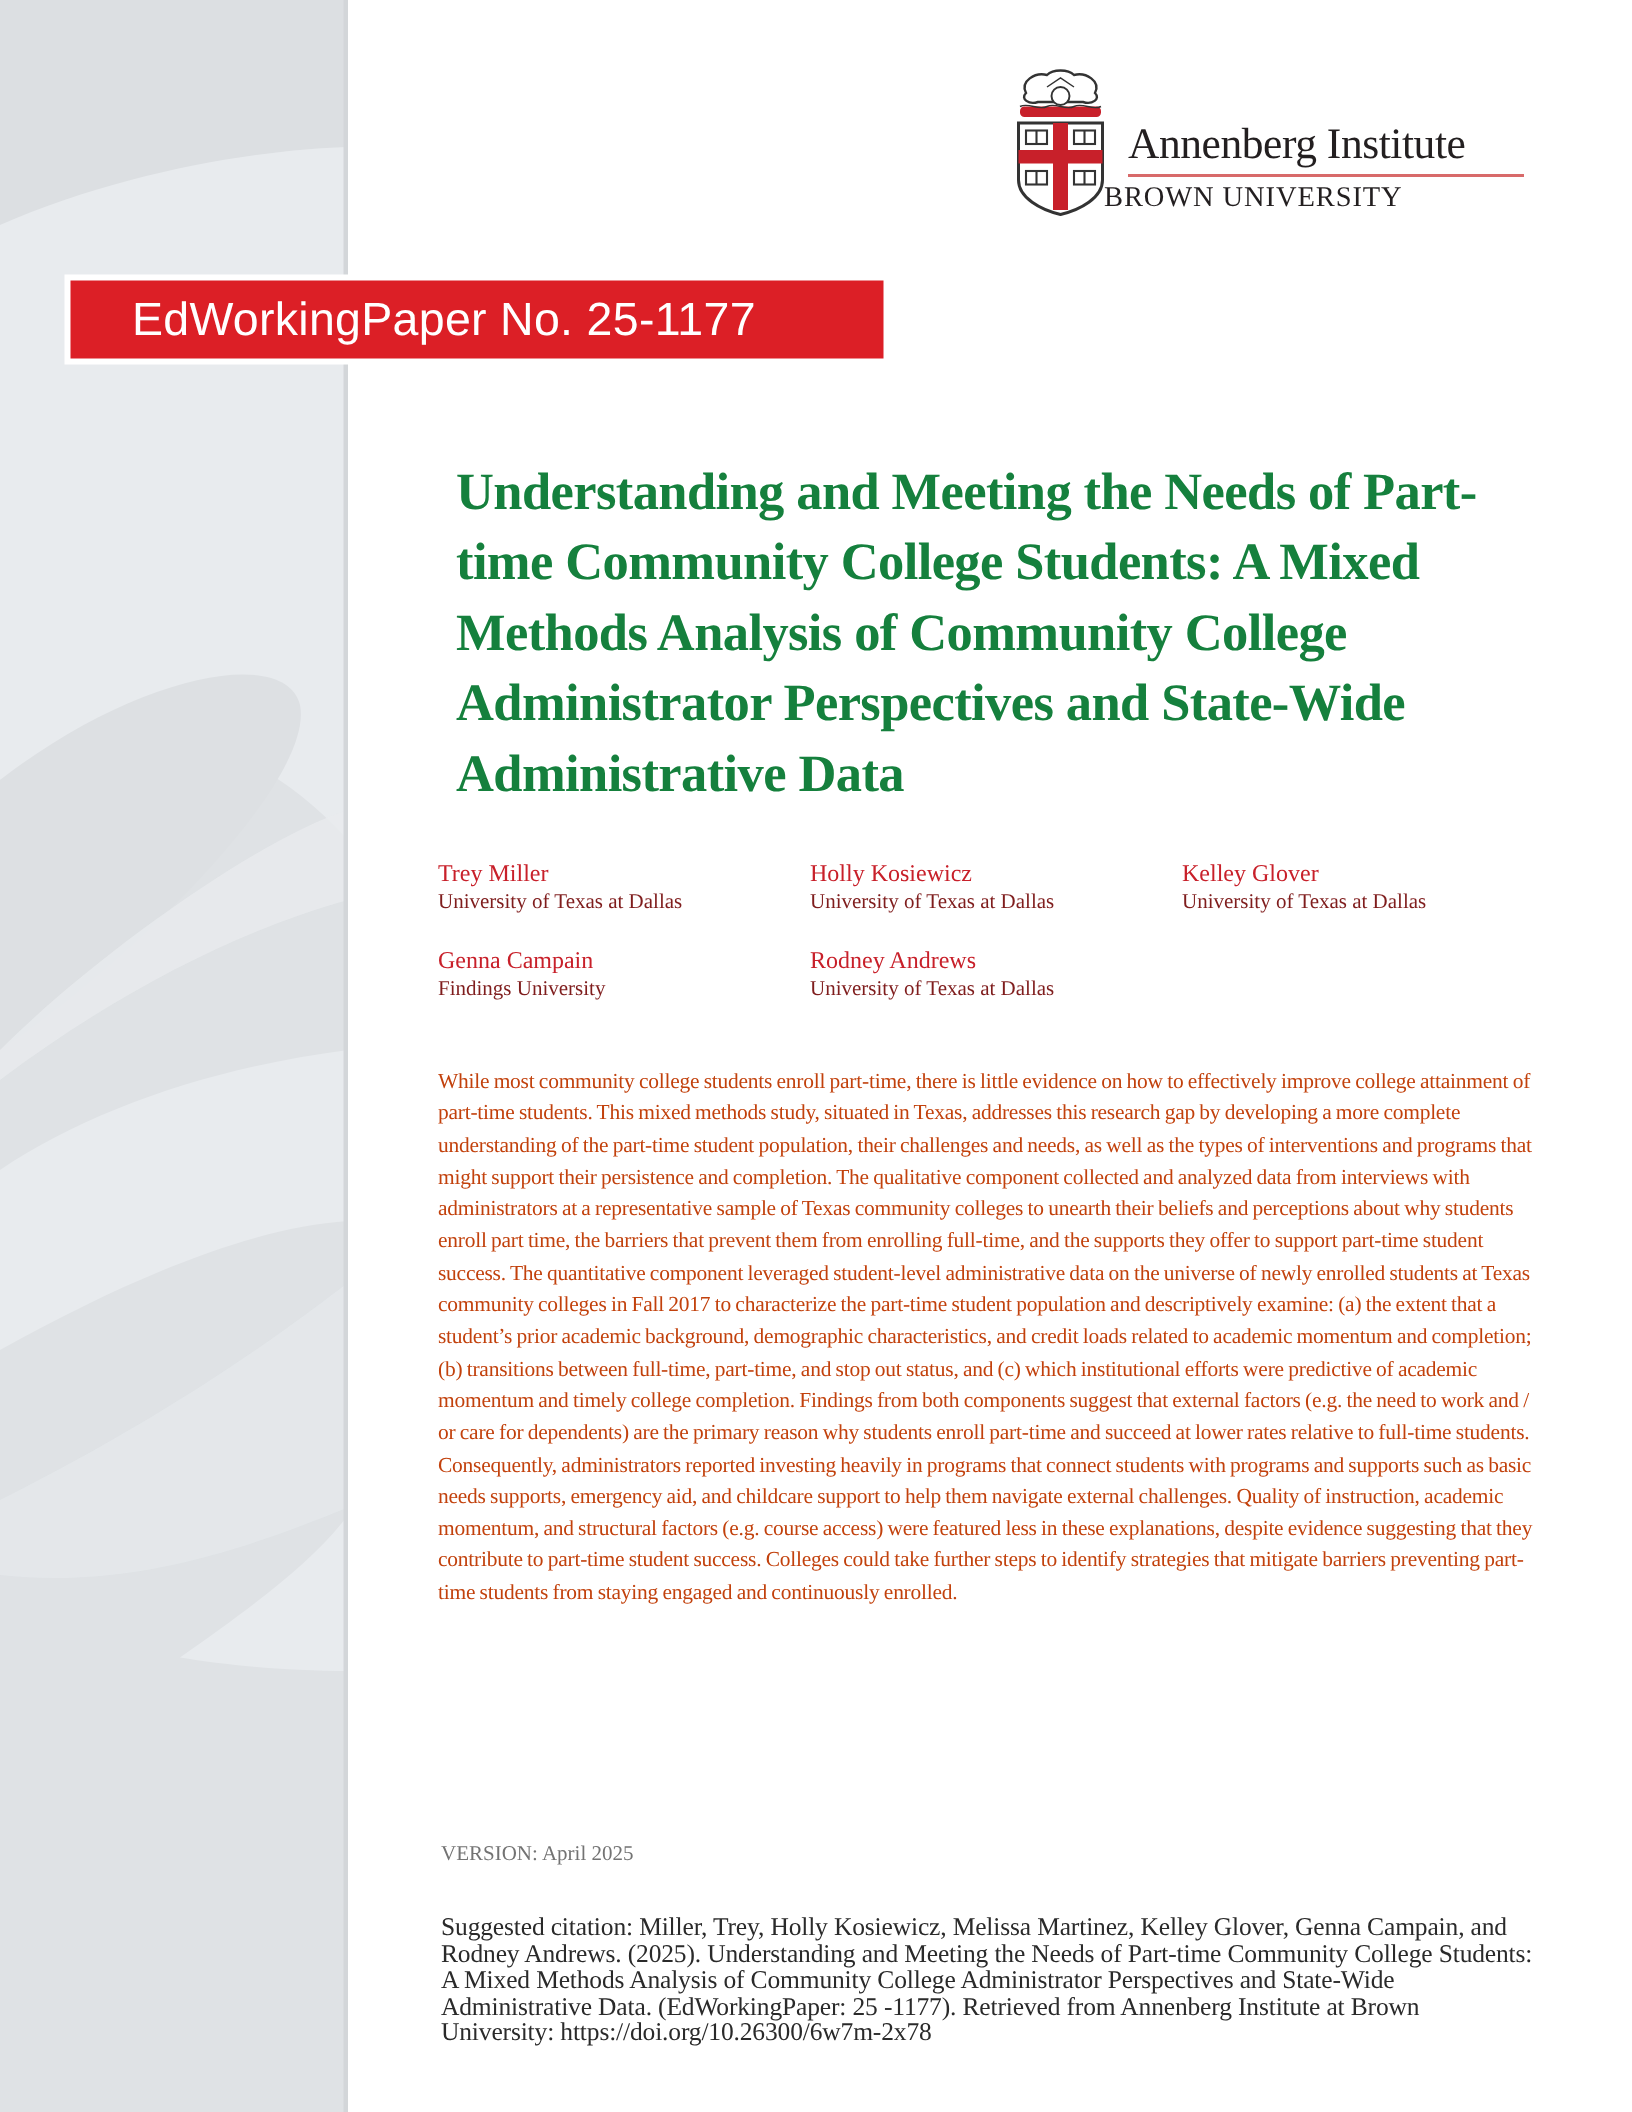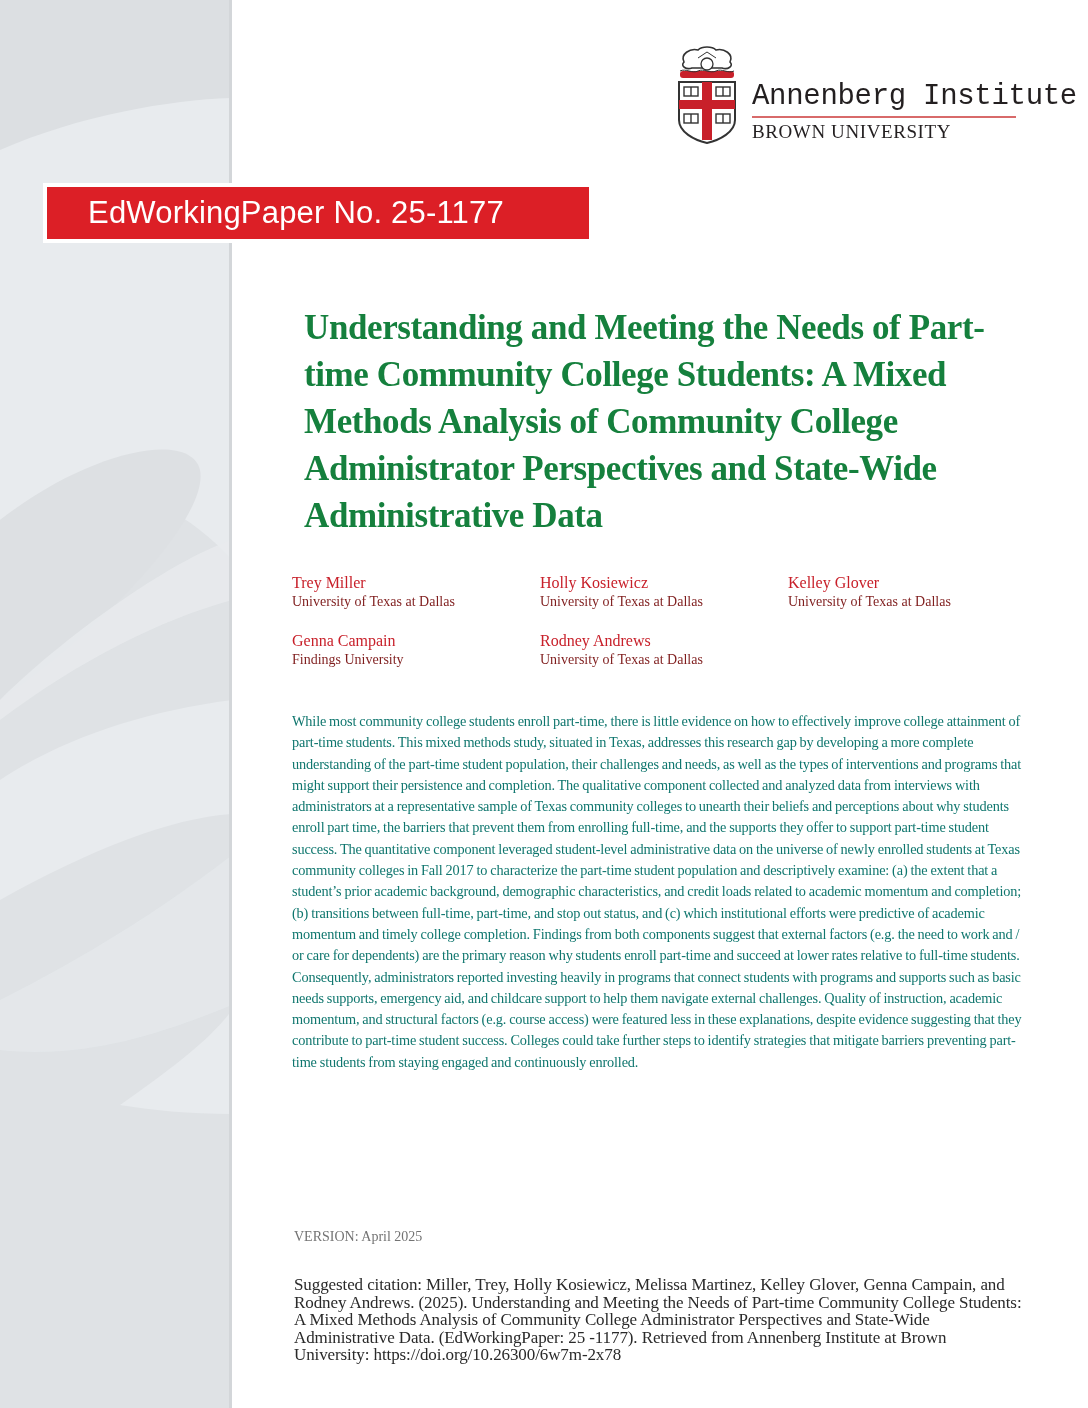--- a/index.html
+++ b/index.html
@@ -13,28 +13,28 @@
     position: absolute; left: 0; top: 0; width: 232px; height: 1408px;
     background: #dfe2e5; overflow: hidden;
   }
   .side-panel svg { position: absolute; left: 0; top: 0; }
   .logo {
     position: absolute; left: 676px; top: 44px; width: 340px; height: 100px;
   }
   .crest { position: absolute; left: 0; top: 0; width: 62px; height: 100px; }
   .logo-text-main {
     position: absolute; left: 76px; top: 36px;
-    font-family: Liberation Mono, monospace;
+    font-family: Liberation Serif, serif;
     font-size: 29px; color: #231f20; letter-spacing: -0.3px; white-space: nowrap;
   }
   .logo-rule {
     position: absolute; left: 76px; top: 72px; width: 264px; height: 2px; background: #d86a6a;
   }
   .logo-text-sub {
-    position: absolute; left: 76px; top: 77px;
+    position: absolute; left: 60px; top: 77px;
     font-family: "Liberation Serif", "DejaVu Serif", serif;
     font-size: 19px; color: #231f20; letter-spacing: 0.6px; white-space: nowrap;
   }
   .paper-banner {
     position: absolute; left: 43px; top: 183px; width: 550px; height: 60px;
     background: #ffffff;
   }
   .paper-banner-inner {
     position: absolute; left: 4px; top: 4px; right: 4px; bottom: 4px;
     background: #dc1f26;
@@ -49,21 +49,21 @@
     letter-spacing: -0.4px;
   }
   .authors {
     position: absolute; left: 292px; top: 573px; width: 760px;
     display: grid; grid-template-columns: 248px 248px 248px; row-gap: 20px;
   }
   .author-name { font-size: 16px; line-height: 19px; color: #c8202a; }
   .author-aff { font-size: 14px; line-height: 19px; color: #7f1d1d; }
   .abstract {
     position: absolute; left: 292px; top: 711px; width: 740px;
-    font-size: 14.3px; line-height: 21.3px; color: #0f766e; margin: 0;
+    font-size: 14.3px; line-height: 21.3px; color: #c2410c; margin: 0;
     letter-spacing: -0.15px; word-spacing: -0.5px;
   }
   .version {
     position: absolute; left: 294px; top: 1229px;
     font-size: 14px; color: #737373;
   }
   .citation {
     position: absolute; left: 294px; top: 1276px; width: 730px;
     font-size: 17px; line-height: 17.5px; color: #2a2a2a; margin: 0;
     letter-spacing: -0.1px;

